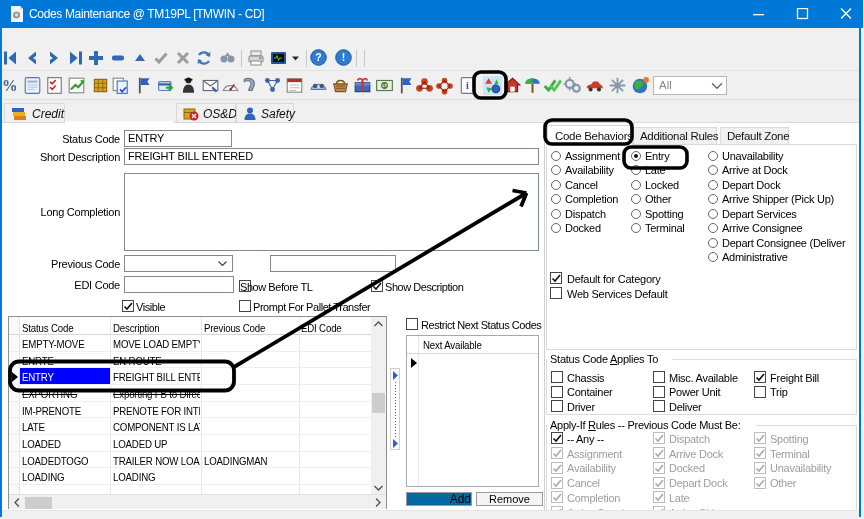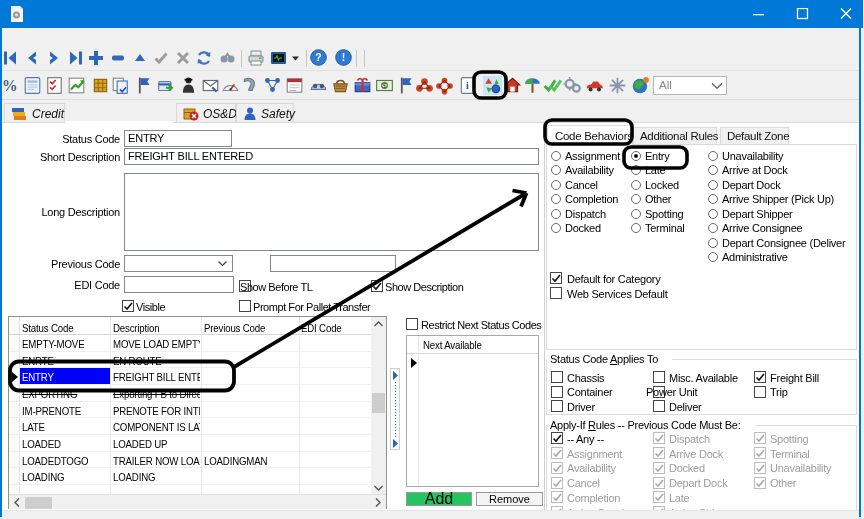--- a/index.html
+++ b/index.html
@@ -51,20 +51,21 @@
 </head>
 <body>
 <div id="win">
   <div id="titlebar">
     <svg class="abs" style="left:9px;top:6px" width="16" height="16" viewBox="0 0 16 16">
         <path d="M2 0 h9 l3 3 v13 h-12 z" fill="#f5f5f5"></path>
         <path d="M11 0 l3 3 h-3 z" fill="#d5d5d5"></path>
         <circle cx="7.5" cy="9" r="3.6" fill="#9a9a9a"></circle>
         <circle cx="7.5" cy="9" r="1.4" fill="#e8e8e8"></circle>
       </svg>
+    <span id="title-text">Codes Maintenance @ TM19PL [TMWIN - CD]</span>
     <svg class="abs" style="left:753px;top:8px" width="114" height="12" viewBox="0 0 114 12">
       <rect x="0" y="6" width="11" height="1.3" fill="#fff"></rect>
       <rect x="44.5" y="0.5" width="10" height="10" fill="none" stroke="#fff" stroke-width="1.3"></rect>
       <path d="M88 0.5 L98 10.5 M98 0.5 L88 10.5" stroke="#fff" stroke-width="1.4"></path>
     </svg>
   </div>
   <div id="toolbar1">
 <svg style="position:absolute;left:3px;top:3px" width="16" height="16" viewBox="0 0 16 16">
         <rect x="1" y="1.5" width="3" height="13" fill="#2f68b5"></rect>
         <path d="M13 1.5 L5.5 8 L13 14.5 Z" fill="#2f68b5"></path>
@@ -315,21 +316,21 @@
         <span style="position:absolute;left:24px;top:3px">Safety</span>
       </div>
   </div>
   <div id="panel"></div>
   <div style="position:absolute;left:65px;top:121px;width:108px;height:3px;background:#fff;z-index:4"></div>
   <div id="form">
 <div class="lbl" style="left:0;top:133px;width:120px">Status Code</div>
 <div class="tbx" style="left:124px;top:130px;width:108px;height:17px">ENTRY</div>
 <div class="lbl" style="left:0;top:151px;width:120px">Short Description</div>
 <div class="tbx" style="left:124px;top:148px;width:415px;height:17px">FREIGHT BILL ENTERED</div>
-<div class="lbl" style="left:0;top:206px;width:120px">Long Description</div>
+<div class="lbl" style="left:0;top:206px;width:120px">Long Completion</div>
 <div class="tbx" style="left:124px;top:173px;width:415px;height:78px"></div>
 <div class="lbl" style="left:0;top:258px;width:120px">Previous Code</div>
 <div class="tbx" style="left:124px;top:255px;width:109px;height:17px"></div>
 <svg class="abs" style="left:218px;top:261px" width="9" height="6">
         <path d="M0.5 0.5 L4.5 4.5 L8.5 0.5" stroke="#444" stroke-width="1.2" fill="none"></path>
       </svg>
 <div class="tbx" style="left:270px;top:255px;width:126px;height:17px"></div>
 <div class="lbl" style="left:0;top:279px;width:120px">EDI Code</div>
 <div class="tbx" style="left:124px;top:276px;width:110px;height:17px"></div>
 <div class="cb" style="left:239px;top:280px"></div>
@@ -421,21 +422,21 @@
 <div class="cb" style="left:406px;top:318px"></div>
 <div class="cblbl cbl2" style="left:421px;top:319px">Restrict Next Status Codes</div>
 <div style="position:absolute;left:406px;top:335px;width:133px;height:152px;background:#fff;border:1px solid #a8a8a8">
 <div style="position:absolute;left:0;top:17px;width:131px;height:1px;background:#d6d6d6"></div>
 <div style="position:absolute;left:11px;top:0;width:1px;height:150px;background:#e8e8e8"></div>
 <div class="grow" style="left:16px;top:3px;color:#000">Next Available</div>
 <svg style="position:absolute;left:3px;top:22px" width="8" height="10">
           <path d="M1 0 L7 5 L1 10 Z" fill="#000"></path>
         </svg>
 </div>
-<div style="position:absolute;background:#22c55e;border:1px solid #9a9a9a;font-size:16px;text-align:center;color:#000;left:406px;top:492px;width:66px;height:14px;line-height:12px">Add</div>
+<div style="position:absolute;background:#0369a1;border:1px solid #9a9a9a;font-size:12px;text-align:right;color:#000;left:406px;top:492px;width:66px;height:14px;line-height:12px">Add</div>
 <div style="position:absolute;background:#f4f4f4;border:1px solid #9a9a9a;font-size:11px;text-align:center;color:#000;left:476px;top:492px;width:67px;height:14px;line-height:12px">Remove</div>
 <div style="position:absolute;left:544px;top:122px;width:1px;height:388px;background:#d0d0d0"></div>
 <div class="rtab sel" style="left:547px;width:86px">
         <span style="position:absolute;left:7px;top:4px">Code Behaviors</span>
       </div>
 <div class="rtab" style="left:633px;width:84px">
         <span style="position:absolute;left:6px;top:2px">Additional Rules</span>
       </div>
 <div class="rtab" style="left:720px;width:69px">
         <span style="position:absolute;left:6px;top:2px">Default Zone</span>
@@ -469,21 +470,21 @@
 <div class="cblbl" style="left:645px;top:222.0px">Terminal</div>
 <div class="radio" style="left:708px;top:150.5px"></div>
 <div class="cblbl" style="left:722px;top:149.5px">Unavailability</div>
 <div class="radio" style="left:708px;top:165.0px"></div>
 <div class="cblbl" style="left:722px;top:164.0px">Arrive at Dock</div>
 <div class="radio" style="left:708px;top:179.5px"></div>
 <div class="cblbl" style="left:722px;top:178.5px">Depart Dock</div>
 <div class="radio" style="left:708px;top:194.0px"></div>
 <div class="cblbl" style="left:722px;top:193.0px">Arrive Shipper (Pick Up)</div>
 <div class="radio" style="left:708px;top:208.5px"></div>
-<div class="cblbl" style="left:722px;top:207.5px">Depart Shipper</div>
+<div class="cblbl" style="left:722px;top:207.5px">Depart Services</div>
 <div class="radio" style="left:708px;top:223.0px"></div>
 <div class="cblbl" style="left:722px;top:222.0px">Arrive Consignee</div>
 <div class="radio" style="left:708px;top:237.5px"></div>
 <div class="cblbl" style="left:722px;top:236.5px">Depart Consignee (Deliver</div>
 <div class="radio" style="left:708px;top:252.0px"></div>
 <div class="cblbl" style="left:722px;top:251.0px">Administrative</div>
 <div class="cb" style="left:550px;top:272px">
         <svg width="11" height="11" style="position:absolute;left:0px;top:0px">
           <path d="M1.5 5.5 L4 8 L9 2" stroke="#111" stroke-width="1.6" fill="none"></path>
         </svg>
@@ -498,21 +499,21 @@
 <div class="grpline" style="left:546px;top:414px;width:311px"></div>
 <div class="cb" style="left:551px;top:371px"></div>
 <div class="cblbl" style="left:567px;top:371.5px">Chassis</div>
 <div class="cb" style="left:551px;top:386px"></div>
 <div class="cblbl" style="left:567px;top:386.2px">Container</div>
 <div class="cb" style="left:551px;top:400px"></div>
 <div class="cblbl" style="left:567px;top:400.9px">Driver</div>
 <div class="cb" style="left:653px;top:371px"></div>
 <div class="cblbl" style="left:669px;top:371.5px">Misc. Available</div>
 <div class="cb" style="left:653px;top:386px"></div>
-<div class="cblbl" style="left:646px;top:386.2px">Power Unit</div>
+<div class="cblbl" style="left:669px;top:386.2px">Power Unit</div>
 <div class="cb" style="left:653px;top:400px"></div>
 <div class="cblbl" style="left:669px;top:400.9px">Deliver</div>
 <div class="cb" style="left:754px;top:371px">
         <svg width="11" height="11" style="position:absolute;left:0px;top:0px">
           <path d="M1.5 5.5 L4 8 L9 2" stroke="#111" stroke-width="1.6" fill="none"></path>
         </svg>
       </div>
 <div class="cblbl" style="left:770px;top:371.5px">Freight Bill</div>
 <div class="cb" style="left:754px;top:386px"></div>
 <div class="cblbl" style="left:770px;top:386.2px">Trip</div>

